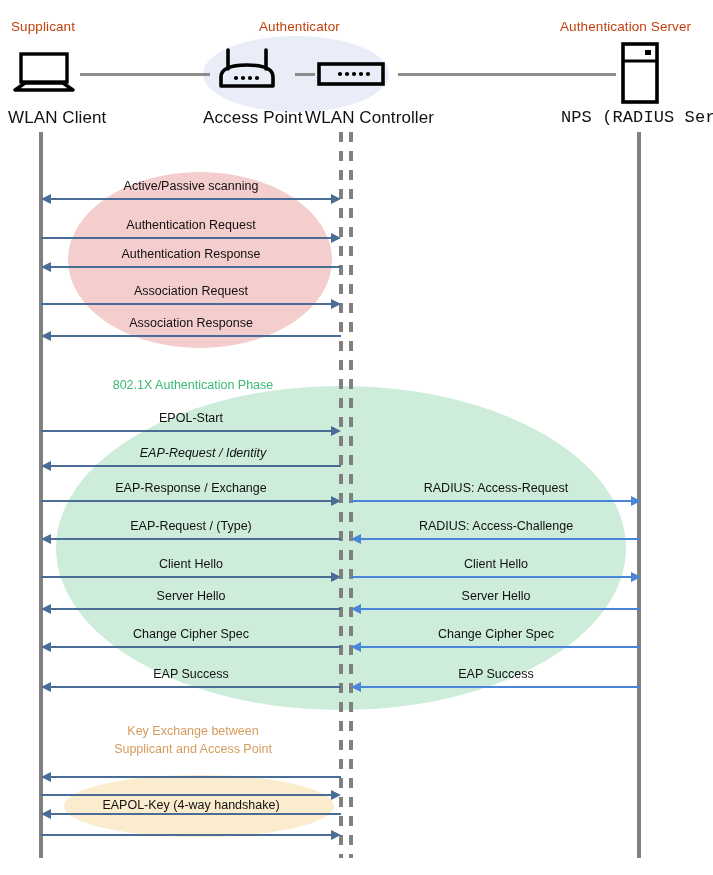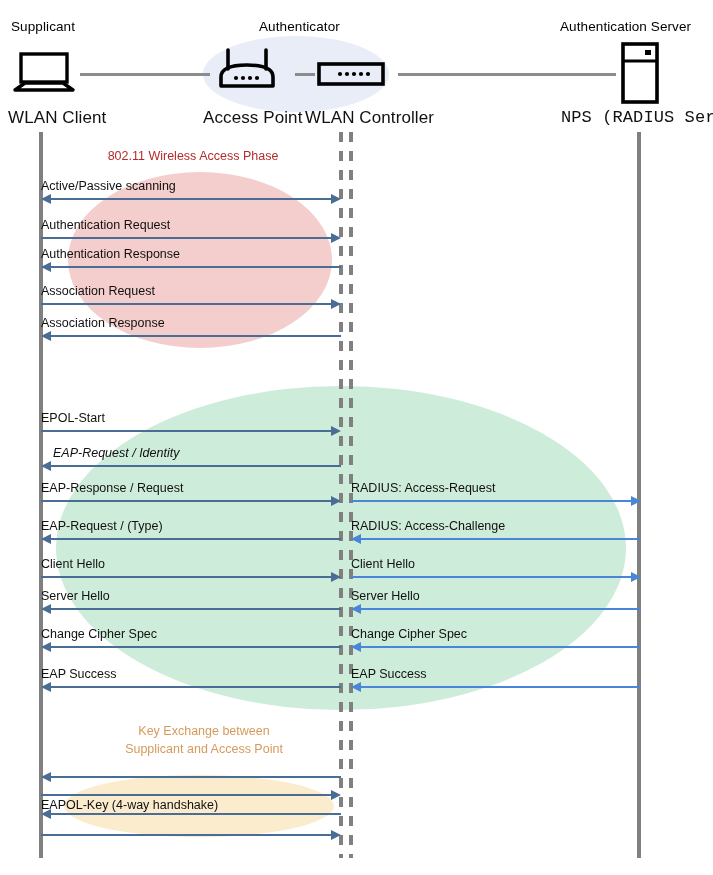--- a/index.html
+++ b/index.html
@@ -14,21 +14,21 @@
     color: #111111;
     overflow: hidden;
   }
 
   #stage { position: absolute; inset: 0; }
 
   
   .hdr-title {
     position: absolute;
     font-size: 13.5px;
-    color: #000000;
+    color: #c2410c;
     white-space: nowrap;
     letter-spacing: .1px;
   }
   .hdr-sub {
     position: absolute;
     font-size: 17px;
     color: #111;
     white-space: nowrap;
     letter-spacing: .1px;
   }
@@ -82,21 +82,21 @@
   .msg-line {
     position: absolute;
     height: 2px;
     top: 0;
   }
   .msg-label {
     position: absolute;
     font-size: 12.5px;
     color: #111;
     white-space: nowrap;
-    text-align: left;
+    text-align: center;
     line-height: 15px;
   }
   .arrowhead { position: absolute; top: -4px; width: 0; height: 0; }
   .arrow-r {
     border-top: 5px solid transparent;
     border-bottom: 5px solid transparent;
   }
   .arrow-l {
     border-top: 5px solid transparent;
     border-bottom: 5px solid transparent;
@@ -162,21 +162,20 @@
 
   <div class="blob blob-pink" style="left:68px;  top:172px; width:264px; height:176px;"></div>
   <div class="blob blob-green" style="left:56px;  top:386px; width:570px; height:324px;"></div>
   <div class="blob blob-orange" style="left:64px;  top:775px; width:270px; height:62px;"></div>
 
   <div class="lifeline" style="left:39px; top:132px; height:726px;"></div>
   <div class="lifeline-dashed" style="left:339px; top:132px; height:726px;"></div>
   <div class="lifeline-dashed" style="left:349px; top:132px; height:726px;"></div>
   <div class="lifeline" style="left:637px; top:132px; height:726px;"></div>
 
-  <div class="phase-label" style="left:43px; top:147px; width:300px; color:#b52b2b;">802.11 Wireless Access Phase</div>
 
   <div class="msg" style="left:41px; top:198px; width:300px;">
     <div class="msg-label" style="left:0; top:-19px; width:300px;">Active/Passive scanning</div>
     <div class="msg-line" style="left:8px; width:284px; background:#4a6d96;"></div>
     <div class="arrowhead arrow-l" style="left:0; border-right:10px solid #4a6d96;"></div>
     <div class="arrowhead arrow-r" style="left:290px; border-left:10px solid #4a6d96;"></div>
   </div>
 
   <div class="msg" style="left:41px; top:237px; width:300px;">
     <div class="msg-label" style="left:0; top:-19px; width:300px;">Authentication Request</div>
@@ -195,35 +194,36 @@
     <div class="msg-line" style="left:0; width:292px; background:#4a6d96;"></div>
     <div class="arrowhead arrow-r" style="left:290px; border-left:10px solid #4a6d96;"></div>
   </div>
 
   <div class="msg" style="left:41px; top:335px; width:300px;">
     <div class="msg-label" style="left:0; top:-19px; width:300px;">Association Response</div>
     <div class="msg-line" style="left:8px; width:292px; background:#4a6d96;"></div>
     <div class="arrowhead arrow-l" style="left:0; border-right:10px solid #4a6d96;"></div>
   </div>
 
+  <div class="phase-label" style="left:43px; top:376px; width:300px; color:#3cb878;">802.1X Authentication Phase</div>
 
   <div class="msg" style="left:41px; top:430px; width:300px;">
     <div class="msg-label" style="left:0; top:-19px; width:300px;">EPOL-Start</div>
     <div class="msg-line" style="left:0; width:292px; background:#4a6d96;"></div>
     <div class="arrowhead arrow-r" style="left:290px; border-left:10px solid #4a6d96;"></div>
   </div>
 
   <div class="msg" style="left:41px; top:465px; width:300px;">
     <div class="msg-label" style="left:12px; top:-19px; width:300px;font-style:italic;">EAP-Request / Identity</div>
     <div class="msg-line" style="left:8px; width:292px; background:#4a6d96;"></div>
     <div class="arrowhead arrow-l" style="left:0; border-right:10px solid #4a6d96;"></div>
   </div>
 
   <div class="msg" style="left:41px; top:500px; width:300px;">
-    <div class="msg-label" style="left:0; top:-19px; width:300px;">EAP-Response / Request</div>
+    <div class="msg-label" style="left:0; top:-19px; width:300px;">EAP-Response / Exchange</div>
     <div class="msg-line" style="left:0; width:292px; background:#4a6d96;"></div>
     <div class="arrowhead arrow-r" style="left:290px; border-left:10px solid #4a6d96;"></div>
   </div>
   <div class="msg" style="left:351px; top:500px; width:290px;">
     <div class="msg-label" style="left:0; top:-19px; width:290px;">RADIUS: Access-Request</div>
     <div class="msg-line" style="left:0; width:282px; background:#4a86d8;"></div>
     <div class="arrowhead arrow-r" style="left:280px; border-left:10px solid #4a86d8;"></div>
   </div>
 
   <div class="msg" style="left:41px; top:538px; width:300px;">
@@ -274,21 +274,21 @@
     <div class="msg-label" style="left:0; top:-19px; width:300px;">EAP Success</div>
     <div class="msg-line" style="left:8px; width:292px; background:#4a6d96;"></div>
     <div class="arrowhead arrow-l" style="left:0; border-right:10px solid #4a6d96;"></div>
   </div>
   <div class="msg" style="left:351px; top:686px; width:290px;">
     <div class="msg-label" style="left:0; top:-19px; width:290px;">EAP Success</div>
     <div class="msg-line" style="left:8px; width:282px; background:#4a86d8;"></div>
     <div class="arrowhead arrow-l" style="left:0; border-right:10px solid #4a86d8;"></div>
   </div>
 
-  <div class="phase-label" style="left:54px; top:722px; width:300px; color:#d79a5b;">Key Exchange between
+  <div class="phase-label" style="left:43px; top:722px; width:300px; color:#d79a5b;">Key Exchange between
 Supplicant and Access Point</div>
 
   <div class="msg" style="left:41px; top:776px; width:300px;">
     <div class="msg-line" style="left:8px; width:292px; background:#4a6d96;"></div>
     <div class="arrowhead arrow-l" style="left:0; border-right:10px solid #4a6d96;"></div>
   </div>
   <div class="msg" style="left:41px; top:794px; width:300px;">
     <div class="msg-line" style="left:0; width:292px; background:#4a6d96;"></div>
     <div class="arrowhead arrow-r" style="left:290px; border-left:10px solid #4a6d96;"></div>
   </div>

